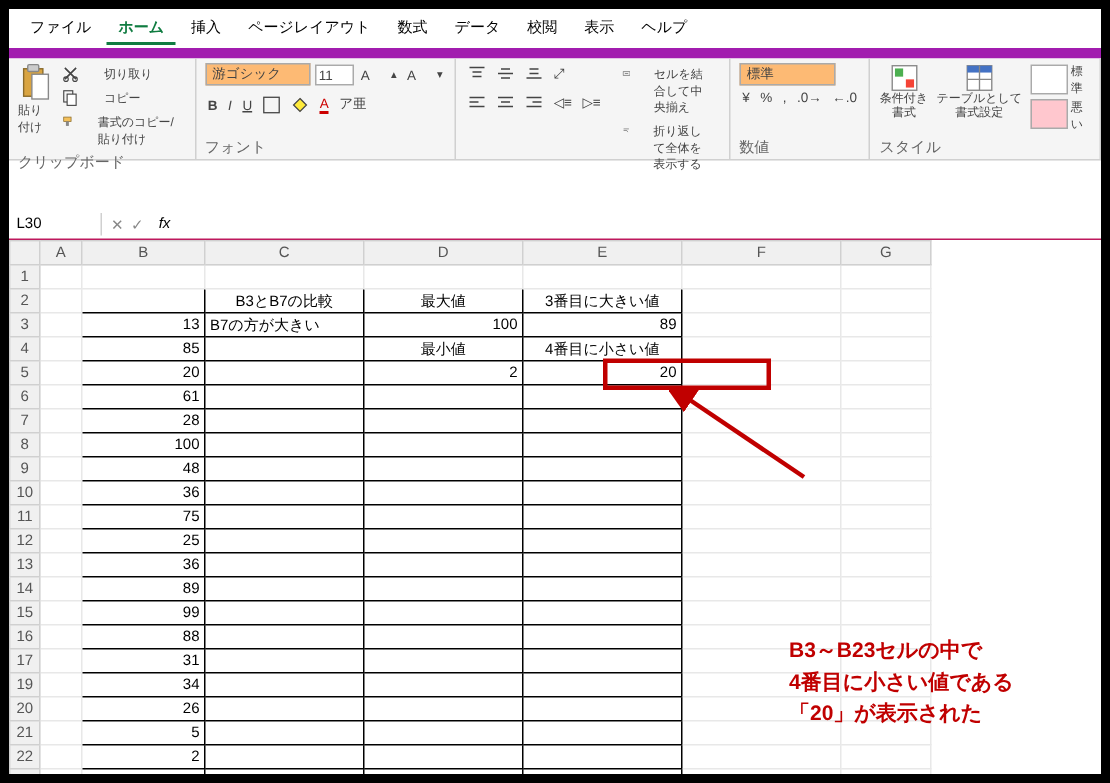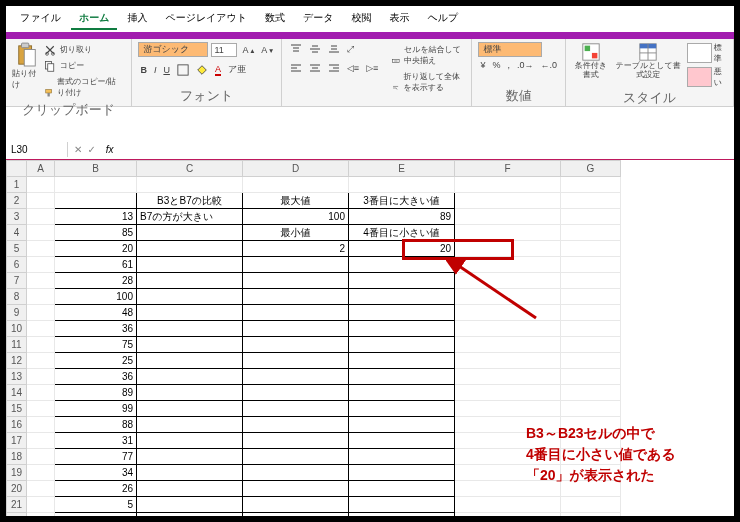--- a/index.html
+++ b/index.html
@@ -4,23 +4,23 @@
 <style>
 * { margin: 0; padding: 0; box-sizing: border-box; font-family: "Meiryo", "游ゴシック", sans-serif; }
 body { background: #000; padding: 6px; width: 740px; height: 522px; overflow: hidden; }
 .app { background: #fff; width: 100%; height: 100%; display: flex; flex-direction: column; }
 .menubar { display: flex; gap: 2px; padding: 2px 6px; font-size: 10px; border-bottom: 7px solid #a21caf; }
 .menubar span { padding: 3px 8px; cursor: pointer; }
 .menubar .active { border-bottom: 2px solid #107c41; color: #107c41; font-weight: bold; }
 .ribbon { display: flex; background: #f5f5f5; border-bottom: 1px solid #d0d0d0; height: 68px; font-size: 9px; color: #444; }
 .rg { border-right: 1px solid #d0d0d0; padding: 3px 6px 0; display: flex; flex-direction: column; justify-content: space-between; }
 .rg-top { display: flex; gap: 4px; align-items: flex-start; flex: 1; }
-.rg-lbl { text-align: center; font-size: 13px; color: #666; padding: 1px 0; }
+.rg-lbl { font-size: 10px; color: #666; padding: 1px 0; }
 .btncol { display: flex; flex-direction: column; gap: 1px; font-size: 8px; }
-.btncol span, .ibtn { cursor: pointer; padding: 1px 2px; display: flex; align-items: flex-end; gap: 2px; }
+.btncol span, .ibtn { cursor: pointer; padding: 1px 2px; display: flex; align-items: flex-start; gap: 14px; }
 .paste { display: flex; flex-direction: column; align-items: flex-end; font-size: 8px; cursor: pointer; }
 .paste svg { width: 22px; height: 26px; }
 .fontrow { display: flex; gap: 3px; align-items: center; margin-bottom: 3px; }
 .fontsel { border: 1px solid #aaa; background: #fdba74; font-size: 9px; padding: 0 4px; min-width: 70px; }
 .sizesel { border: 1px solid #aaa; background: #fff; font-size: 9px; padding: 1px 2px; width: 26px; }
 .ibtn svg { width: 12px; height: 12px; }
 .bigbtn { display: flex; flex-direction: column; align-items: center; font-size: 8px; cursor: pointer; text-align: center; line-height: 1.1; }
 .bigbtn svg { width: 20px; height: 20px; }
 .stylebox { width: 30px; height: 20px; border: 1px solid #aaa; background: #fff; }
 .stylebox.bad { background: #ffc7ce; }
@@ -224,21 +224,21 @@
               <rect x="2" y="2" width="18" height="5" fill="#4472c4"></rect>
               <path d="M2 12h18M11 2v18" stroke="#888"></path>
             </svg>
           <span>テーブルとして書式設定</span>
         </div>
         <div style="display:flex;flex-direction:column;gap:2px">
           <div style="display:flex;gap:2px;align-items:center">
             <div class="stylebox"></div>
             <span style="font-size:8px">標準</span>
           </div>
-          <div style="display:flex;gap:2px;align-items:center">
+          <div style="display:flex;gap:2px;align-items:flex-start">
             <div class="stylebox bad"></div>
             <span style="font-size:8px">悪い</span>
           </div>
         </div>
       </div>
       <div class="rg-lbl">スタイル</div>
     </div>
   </div>
 
   <div class="namebox">
@@ -421,30 +421,20 @@
             <td class="bordered"></td>
             <td class="bordered"></td>
             <td class="bordered"></td>
             <td></td>
             <td></td>
           </tr>
       <tr>
             <th class="rowh">17</th>
             <td></td>
             <td class="bordered num">31</td>
-            <td class="bordered"></td>
-            <td class="bordered"></td>
-            <td class="bordered"></td>
-            <td></td>
-            <td></td>
-          </tr>
-      <tr>
-            <th class="rowh">18</th>
-            <td></td>
-            <td class="bordered num">77</td>
             <td class="bordered"></td>
             <td class="bordered"></td>
             <td class="bordered"></td>
             <td></td>
             <td></td>
           </tr>
       <tr>
             <th class="rowh">19</th>
             <td></td>
             <td class="bordered num">34</td>

